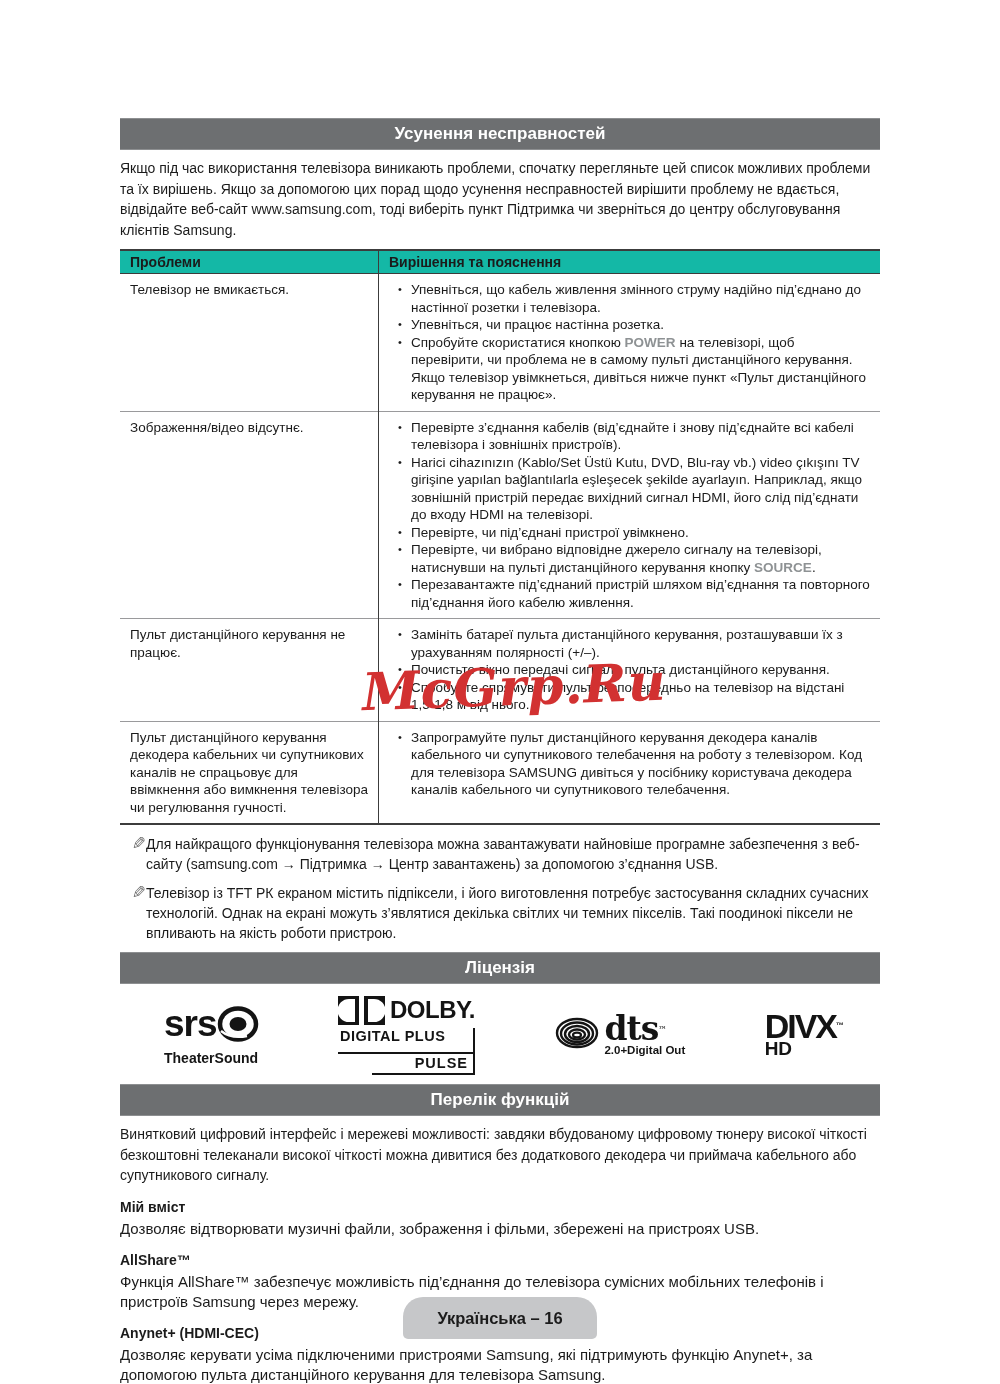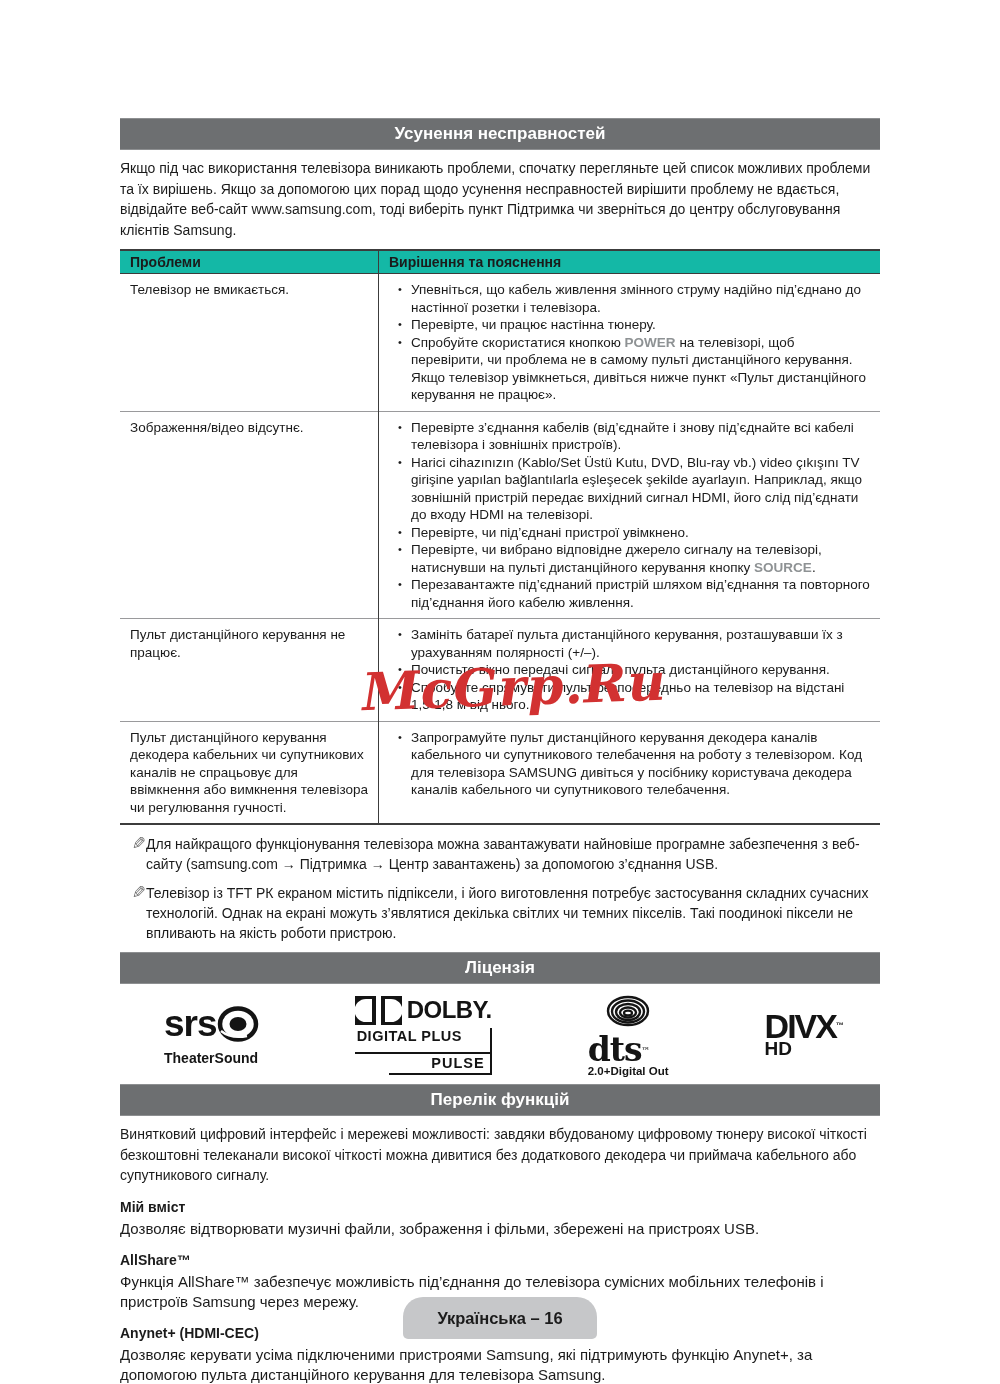--- a/index.html
+++ b/index.html
@@ -43,21 +43,21 @@
   .srs-text{font-size:37px;font-weight:bold;letter-spacing:-1px;line-height:34px;}
   .srs-sub{font-size:14px;font-weight:bold;margin-top:7px;}
   .dolby-top{display:flex;align-items:center;gap:5px;}
   .dolby-text{font-size:24px;font-weight:bold;letter-spacing:-0.5px;}
   .dolby-l1{font-size:14.5px;font-weight:bold;letter-spacing:0.5px;margin-top:3px;
             border-right:2px solid #141414;border-bottom:2px solid #141414;
             padding:0 5px 8px 2px;}
   .dolby-l2{font-size:14.5px;font-weight:bold;letter-spacing:1px;text-align:right;
             border-right:2px solid #141414;border-bottom:2px solid #141414;
             padding:1px 5px 2px 2px;margin-left:34px;}
-  .dts{display:flex;align-items:center;gap:4px;flex-direction:column;}
+  .dts{display:flex;align-items:center;gap:4px;}
   .dts-text{font-size:33px;font-weight:bold;line-height:28px;letter-spacing:-1px;
             font-family:"DejaVu Serif","Liberation Serif",serif;}
   .tm{font-size:8px;vertical-align:top;font-weight:bold;}
   .dts-sub{font-size:11.5px;font-weight:bold;margin-top:1px;}
   .divx-text{font-size:34px;font-weight:bold;letter-spacing:-2px;line-height:28px;}
   .divx-sub{font-size:19px;font-weight:bold;line-height:18px;}
 
   
   .feature{margin-top:13px;}
   .feature-h{font-size:14px;font-weight:bold;margin-bottom:4px;}
@@ -94,21 +94,21 @@
         </tr>
       </thead>
       <tbody>
         <tr>
           <td class="prob">Телевізор не вмикається.</td>
           <td class="sol">
             <div class="bullet">
                 <span class="bullet-text"><span>Упевніться, що кабель живлення змінного струму надійно під’єднано до настінної розетки і телевізора.</span></span>
               </div>
             <div class="bullet">
-                <span class="bullet-text"><span>Перевірте, чи працює настінна тюнеру.</span></span>
+                <span class="bullet-text"><span>Упевніться, чи працює настінна розетка.</span></span>
               </div>
             <div class="bullet">
                 <span class="bullet-text"><span>Спробуйте скористатися кнопкою </span><span class="kw">POWER</span><span> на телевізорі, щоб перевірити, чи проблема не в самому пульті дистанційного керування. Якщо телевізор увімкнеться, дивіться нижче пункт «Пульт дистанційного керування не працює».</span></span>
               </div>
           </td>
         </tr>
         <tr>
           <td class="prob">Зображення/відео відсутнє.</td>
           <td class="sol">
             <div class="bullet">

